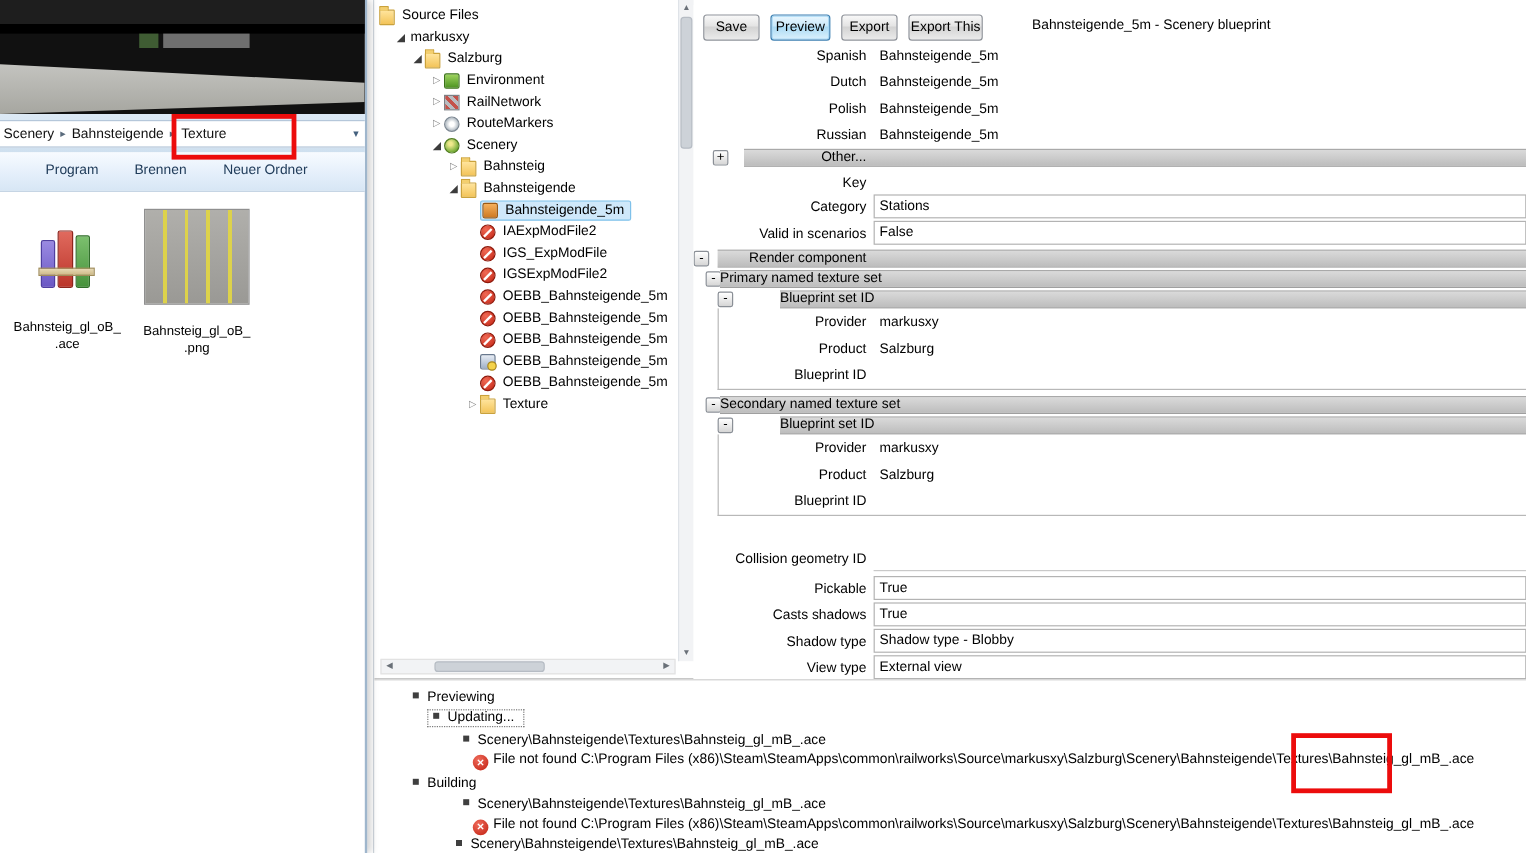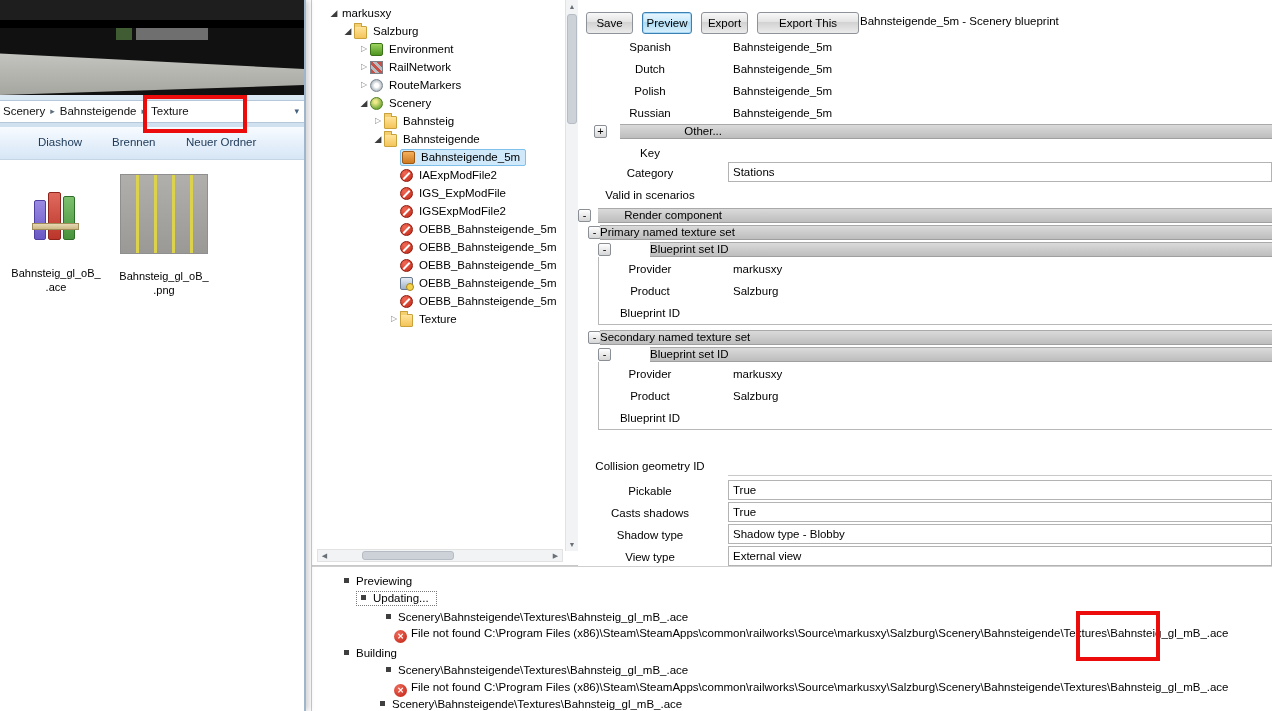--- a/index.html
+++ b/index.html
@@ -40,21 +40,21 @@
   .harrow{position:absolute;top:0;width:13px;height:11px;font-size:7px;color:#6a7078;text-align:center;line-height:11px}
   .hthumb{position:absolute;left:44px;top:1px;width:92px;height:9px;background:#cdd2d8;border:1px solid #b6bcc4;border-radius:3px}
 
   
   .props{position:absolute;left:578px;top:4px;width:694px;height:566px;background:#fff;font-size:11.5px;overflow:hidden}
   .btn{position:absolute;top:8px;height:22px;border:1px solid #8e9299;border-radius:3px;
        background:linear-gradient(#f8f8f8,#e3e3e3 45%,#d2d2d2 46%,#ebebeb);text-align:center;line-height:20px;font-size:11.5px}
   .btn.focused{border-color:#3c7fb1;box-shadow:inset 0 0 0 1px #a9d9f5;background:linear-gradient(#eaf6fd,#c9e9fb 45%,#a9daf4 46%,#dcf1fc)}
   .ptitle{position:absolute;left:282px;top:11px;font-size:11.5px;white-space:nowrap}
   .prow{position:absolute;left:0;right:0;height:20px;line-height:20px}
-  .plabel{position:absolute;left:0;top:0;width:144px;text-align:center;white-space:nowrap}
+  .plabel{position:absolute;left:0;top:0;width:144px;text-align:right;white-space:nowrap}
   .pvalue{position:absolute;left:155px;top:0;white-space:nowrap}
   .pbox{position:absolute;left:150px;right:0;top:0;height:20px;border:1px solid #b3b3b3;background:#fff;padding:0 4px;line-height:18px;white-space:nowrap}
   .uline{position:absolute;left:150px;right:0;top:19px;border-bottom:1px solid #c9c9c9}
   .hdrrow{height:15px;line-height:15px}
   .cbtn{position:absolute;top:1px;width:13px;height:13px;border:1px solid #8a8f96;border-radius:2px;background:linear-gradient(#ffffff,#d6d6d6);font-size:11px;line-height:10px;text-align:center}
   .hbar{position:absolute;top:0;right:0;height:15px;background:linear-gradient(#dadada,#bdbdbd);border-top:1px solid #a9a9a9;border-bottom:1px solid #9f9f9f}
   .hlabel{position:absolute;left:0;top:0;height:15px;line-height:13px;text-align:right;font-size:11.5px;white-space:nowrap}
   .sframe{position:absolute;left:20px;right:0;border-left:1px solid #b8b8b8;border-bottom:1px solid #b8b8b8}
 
   
@@ -98,20 +98,24 @@
 </head>
 <body>
 
 <div class="stage">
 
   <div class="divider-v"></div>
 
   <div class="tree">
     <div class="tree-rows">
 
+      <div class="trow d0">
+        <span class="ticon icon-folder"></span>
+        <span class="tlabel">Source Files</span>
+      </div>
 
       <div class="trow d1">
         <span class="exp e">◢</span>
         <span class="tlabel">markusxy</span>
       </div>
 
       <div class="trow d2">
         <span class="exp e">◢</span>
         <span class="ticon icon-folder"></span>
         <span class="tlabel">Salzburg</span>
@@ -227,21 +231,21 @@
       <span class="hthumb"></span>
       <span class="harrow" style="right:0">▶</span>
     </div>
   </div>
 
   <div class="props">
 
     <span class="btn" style="left:8px;width:47px">Save</span>
     <span class="btn focused" style="left:64px;width:50px">Preview</span>
     <span class="btn" style="left:123px;width:47px">Export</span>
-    <span class="btn" style="left:179px;width:102px">Export This</span>
+    <span class="btn" style="left:179px;width:62px">Export This</span>
     <span class="ptitle">Bahnsteigende_5m - Scenery blueprint</span>
 
     <div class="prow" style="top:33px">
       <span class="plabel">Spanish</span>
       <span class="pvalue">Bahnsteigende_5m</span>
     </div>
     <div class="prow" style="top:55px">
       <span class="plabel">Dutch</span>
       <span class="pvalue">Bahnsteigende_5m</span>
     </div>
@@ -264,20 +268,21 @@
     <div class="prow" style="top:158px">
       <span class="plabel" style="line-height:22px">Category</span>
       <span class="pbox">Stations</span>
     </div>
 
     <div class="prow" style="top:139px">
       <span class="plabel">Key</span>
     </div>
     <div class="prow" style="top:180px">
       <span class="plabel" style="line-height:22px">Valid in scenarios</span>
+      <span class="pbox">False</span>
     </div>
 
     <div class="prow hdrrow" style="top:204px">
       <span class="cbtn" style="left:0">-</span>
       <span class="hbar" style="left:20px">
         <span class="hlabel" style="width:124px">Render component</span>
       </span>
     </div>
 
     <div class="prow hdrrow" style="top:221px">
@@ -398,21 +403,21 @@
       <div class="platform"></div>
     </div>
 
     <div class="addr-band"></div>
     <div class="addr-field">
       <span class="crumb">Scenery</span><span class="crumb-sep">▸</span><span class="crumb">Bahnsteigende</span><span class="crumb-sep">▸</span><span class="crumb">Texture</span>
       <span class="addr-drop">▾</span>
     </div>
 
     <div class="exp-toolbar">
-      <span class="tb-item" style="left:38px">Diashow</span>
+      <span class="tb-item" style="left:38px">Program</span>
       <span class="tb-item" style="left:112px">Brennen</span>
       <span class="tb-item" style="left:186px">Neuer Ordner</span>
     </div>
 
     <div class="file-tile" style="left:4px;top:170px">
       <div class="ficon-wrap" style="top:16px">
         <div class="arch">
           <span class="book b1"></span>
             <span class="book b2"></span>
             <span class="book b3"></span>

